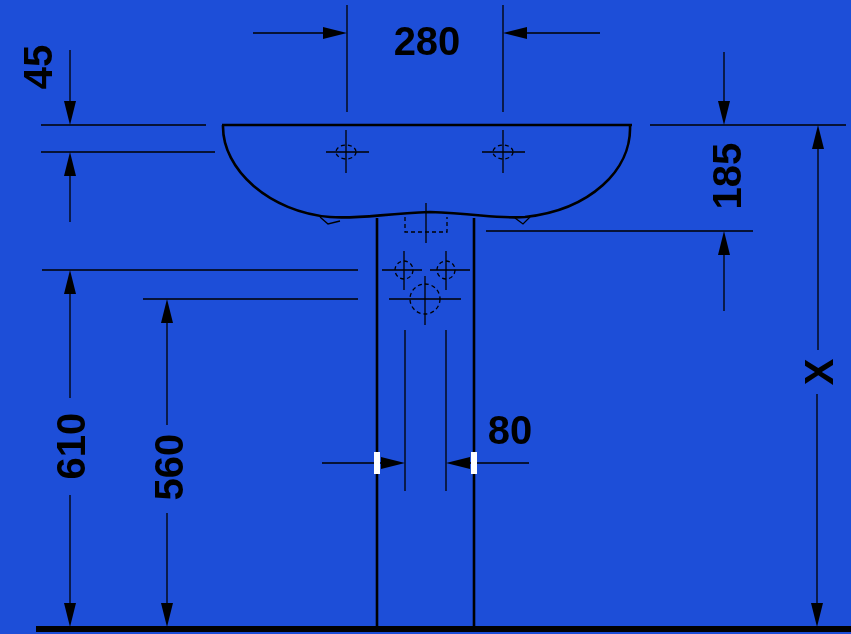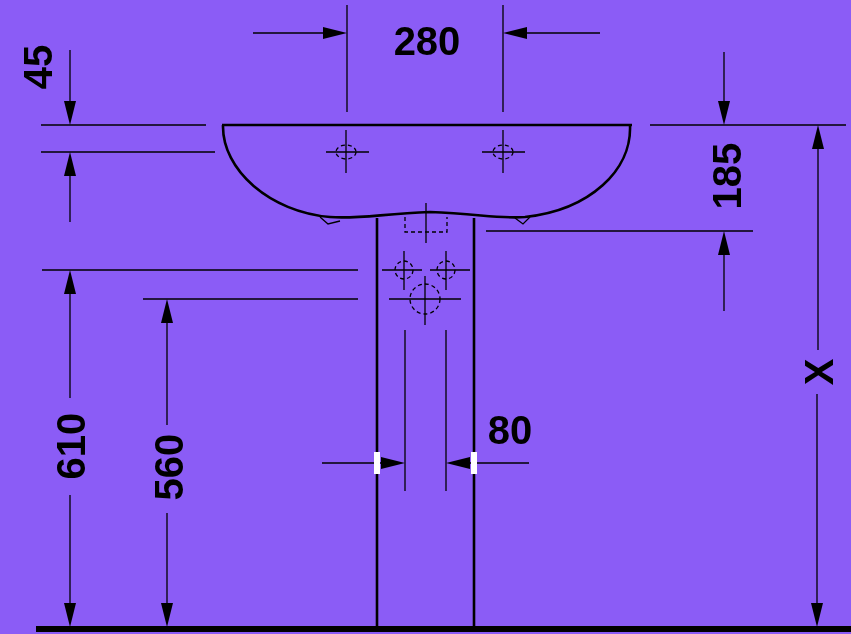--- a/index.html
+++ b/index.html
@@ -1,16 +1,16 @@
 <!DOCTYPE html>
 <html><head>
 <meta charset="utf-8">
 <style>
   html, body { margin: 0; padding: 0; background: #ffffff; }
-  #canvas { position: relative; width: 851px; height: 634px; overflow: hidden; background: #8b5cf6; }
+  #canvas { position: relative; width: 851px; height: 634px; overflow: hidden; background: #1d4ed8; }
   svg { position: absolute; left: 0; top: 0; }
   .dim-text { font-family: "Liberation Sans", sans-serif; font-weight: bold; font-size: 40px; fill: #000; }
   .thin { stroke: #000; stroke-width: 1.3; fill: none; }
   .thick { stroke: #000; stroke-width: 2.6; fill: none; }
   .dash { stroke: #000; stroke-width: 1.3; fill: none; stroke-dasharray: 4 3; }
   .arrow { fill: #000; stroke: none; }
 </style>
 </head>
 <body>
 

